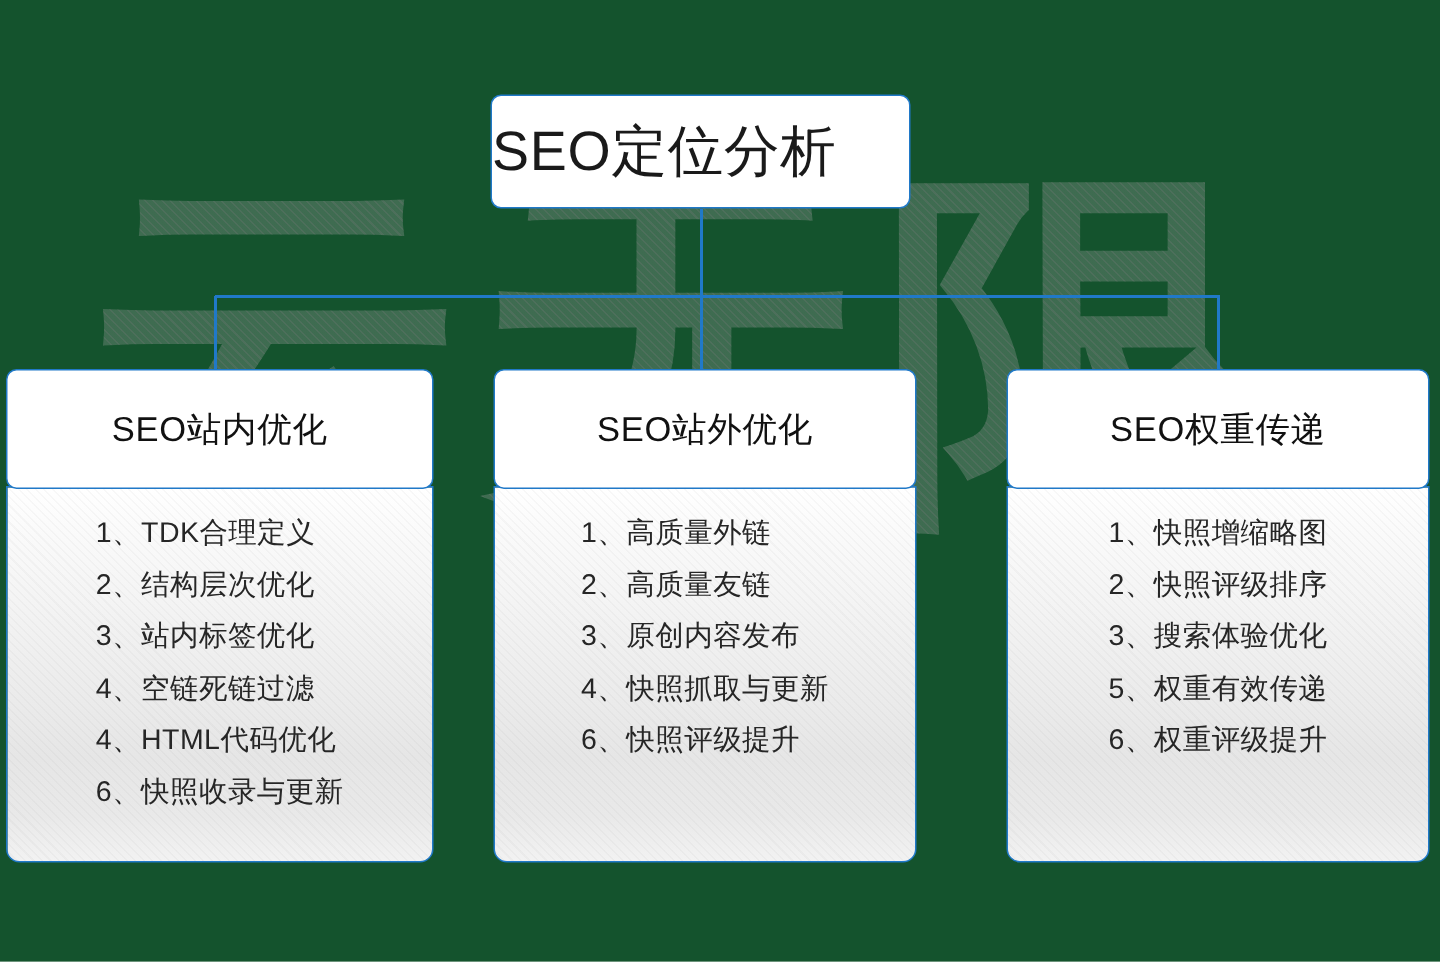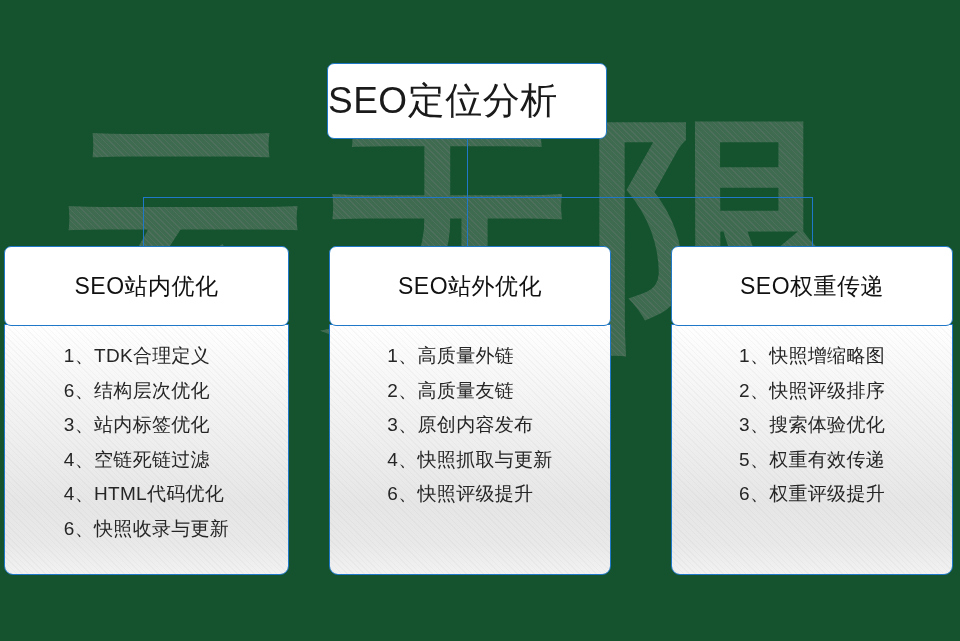--- a/index.html
+++ b/index.html
@@ -184,21 +184,21 @@
     <div class="node-title">SEO定位分析</div>
   </div>
 
   <div class="column" id="column-0">
     <div class="col-header">
       <div class="col-title">SEO站内优化</div>
     </div>
     <div class="col-body">
       <ol>
         <li>1、TDK合理定义</li>
-        <li>6、结构层次优化</li>
+        <li>2、结构层次优化</li>
         <li>3、站内标签优化</li>
         <li>4、空链死链过滤</li>
         <li>4、HTML代码优化</li>
         <li>6、快照收录与更新</li>
       </ol>
     </div>
   </div>
 
   <div class="column" id="column-1">
     <div class="col-header">

